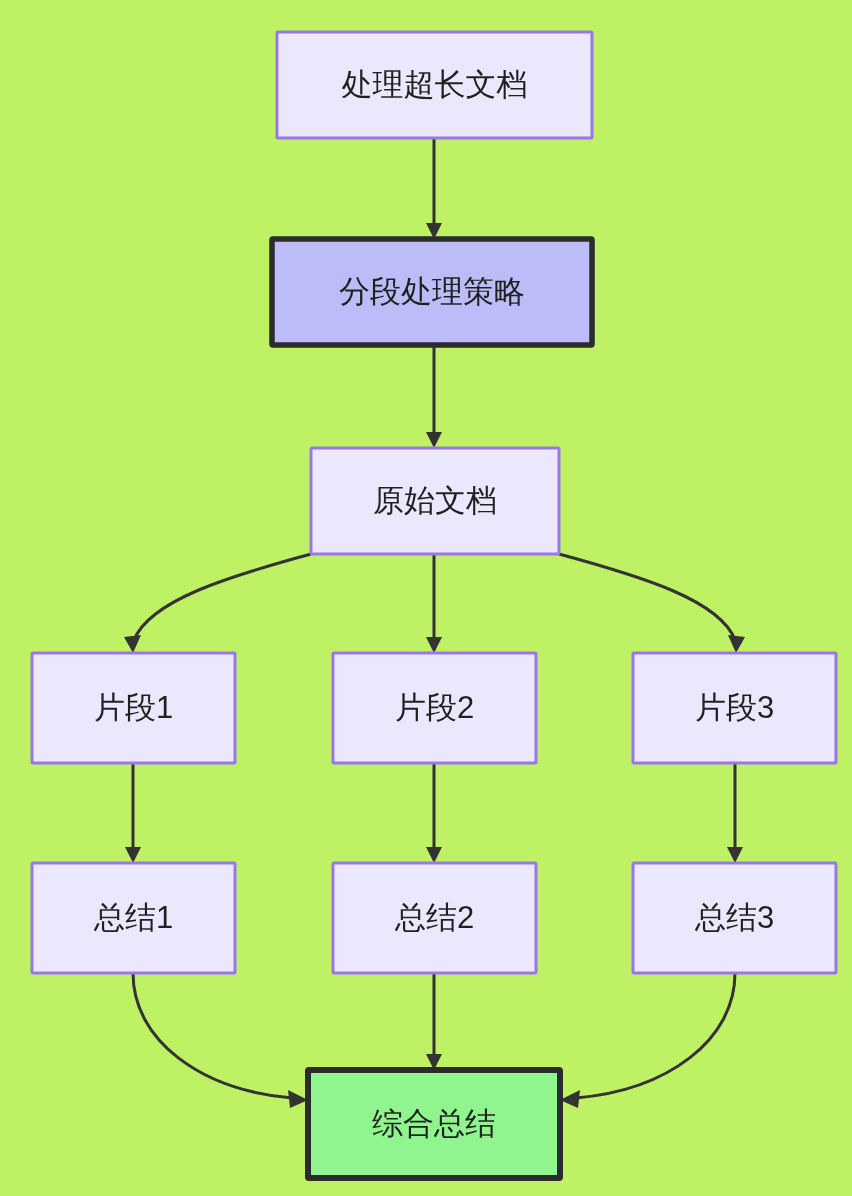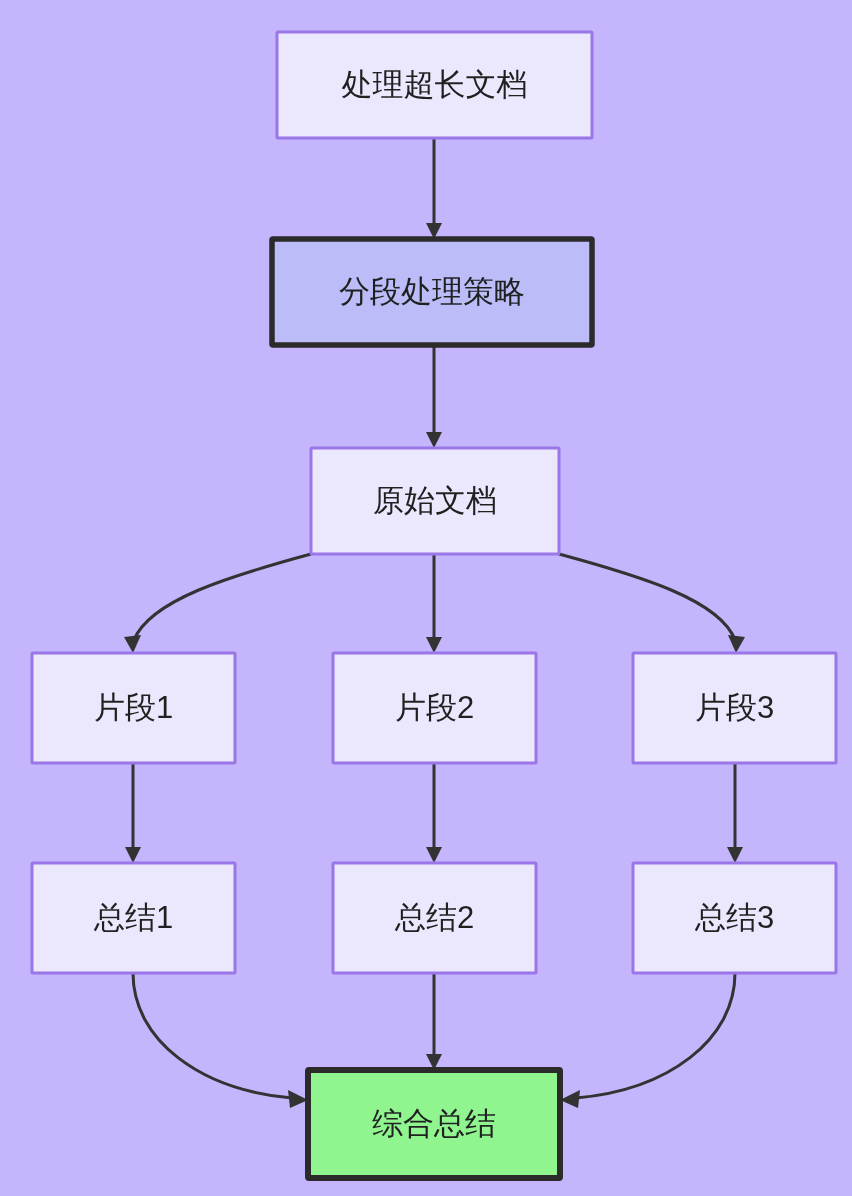--- a/index.html
+++ b/index.html
@@ -10,21 +10,21 @@
   body {
     width: 852px;
     height: 1196px;
     font-family: "Liberation Sans", "DejaVu Sans", sans-serif;
     overflow: hidden;
   }
   #diagram-root {
     position: relative;
     width: 852px;
     height: 1196px;
-    background: #c4b5fd;
+    background: #bef264;
   }
   svg.flowchart {
     display: block;
     width: 852px;
     height: 1196px;
   }
   .node-rect {
     fill: #ebe8fd;
     stroke: #9a76e8;
     stroke-width: 3;

